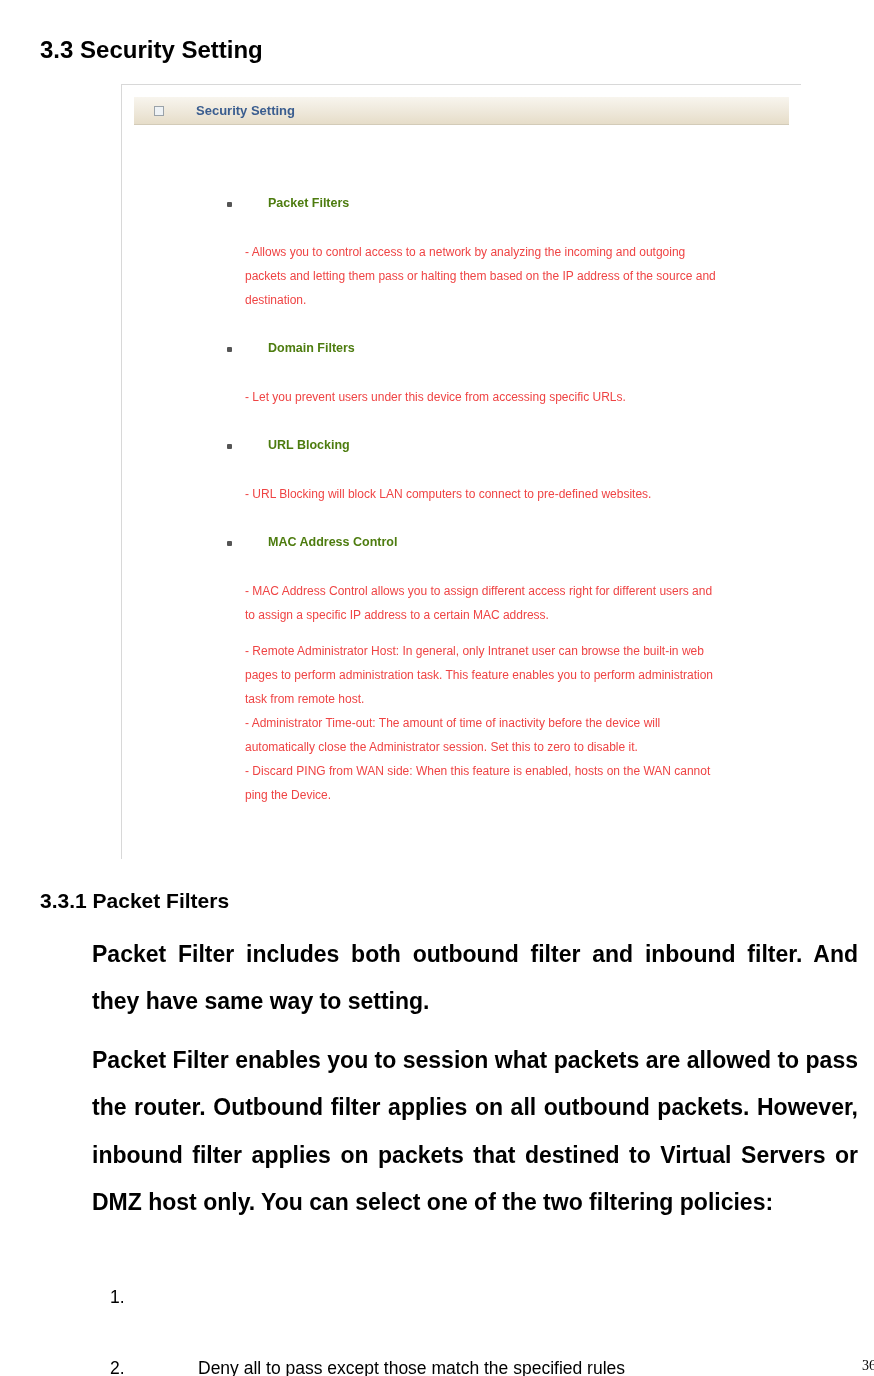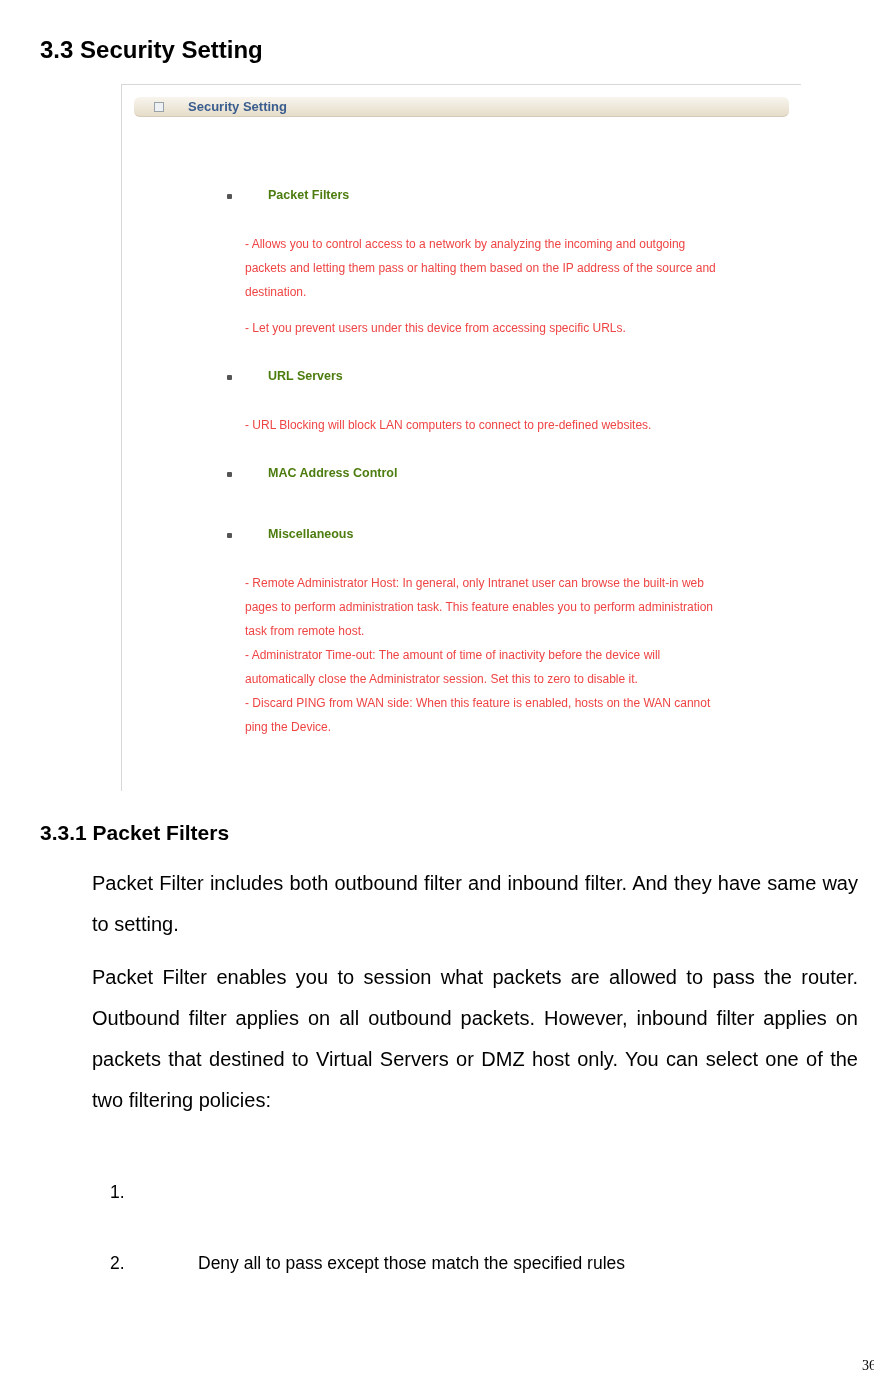--- a/index.html
+++ b/index.html
@@ -21,28 +21,27 @@
   }
   .screenshot {
     width: 680px;
     margin: 0 auto 30px auto;
     border: 1px solid #d8d8d8;
     border-right: none;
     border-bottom: none;
     background: #ffffff;
   }
   .titlebar {
-    height: 20px;
+    height: 28px;
     background: linear-gradient(#f8f5ee, #efe9dc 50%, #e6ddc9);
     border-bottom: 1px solid #d3cbb8;
     display: flex;
     align-items: center;
     padding-left: 8px;
-    gap: 0;
-    border-radius: 6px;
+    gap: 8px;
   }
   .titlebar-icon {
     width: 10px;
     height: 10px;
     border: 1px solid #9aa2a9;
     background: #eef2f5;
   }
   .titlebar-text {
     color: #3a5d8f;
     font-size: 13px;
@@ -82,23 +81,24 @@
     padding-left: 30px;
     color: #ef4444;
   }
   .h2 {
     font-size: 21px;
     font-weight: bold;
     margin: 0 0 18px 4px;
   }
   .para-block {
     padding: 0 4px 0 32px;
-    font-size: 20px;
+    font-size: 23px;
     line-height: 2.05;
     text-align: justify;
+    font-weight: bold;
   }
   .ol {
     padding: 18px 4px 0 38px;
     font-size: 17.5px;
     line-height: 2.0;
   }
   .ol-row {
     display: flex;
     gap: 48px;
   }
@@ -128,40 +128,41 @@
     <div class="content-area">
       <ul class="section-list" id="section-list">
           <li class="section-item">
             <div class="bullet-row">
               <span class="bullet"></span>
               <span class="bullet-title">Packet Filters</span>
             </div>
             <div class="section-body" style="white-space: pre-line;">- Allows you to control access to a network by analyzing the incoming and outgoing packets and letting them pass or halting them based on the IP address of the source and destination.</div>
           </li>
           <li class="section-item">
+            <div class="bullet-row">
+              <span class="bullet"></span>
+              <span class="bullet-title">Domain Filters</span>
+            </div>
             <div class="section-body" style="white-space: pre-line;">- Let you prevent users under this device from accessing specific URLs.</div>
           </li>
           <li class="section-item">
             <div class="bullet-row">
               <span class="bullet"></span>
-              <span class="bullet-title">URL Servers</span>
+              <span class="bullet-title">URL Blocking</span>
             </div>
             <div class="section-body" style="white-space: pre-line;">- URL Blocking will block LAN computers to connect to pre-defined websites.</div>
           </li>
           <li class="section-item">
             <div class="bullet-row">
               <span class="bullet"></span>
               <span class="bullet-title">MAC Address Control</span>
             </div>
+            <div class="section-body" style="white-space: pre-line;">- MAC Address Control allows you to assign different access right for different users and to assign a specific IP address to a certain MAC address.</div>
           </li>
           <li class="section-item">
-            <div class="bullet-row">
-              <span class="bullet"></span>
-              <span class="bullet-title">Miscellaneous</span>
-            </div>
             <div class="section-body" style="white-space: pre-line;">- Remote Administrator Host: In general, only Intranet user can browse the built-in web pages to perform administration task. This feature enables you to perform administration task from remote host.
 - Administrator Time-out: The amount of time of inactivity before the device will automatically close the Administrator session. Set this to zero to disable it.
 - Discard PING from WAN side: When this feature is enabled, hosts on the WAN cannot ping the Device.</div>
           </li>
         </ul>
     </div>
   </div>
 
   <div class="h2">3.3.1 Packet Filters</div>
 

